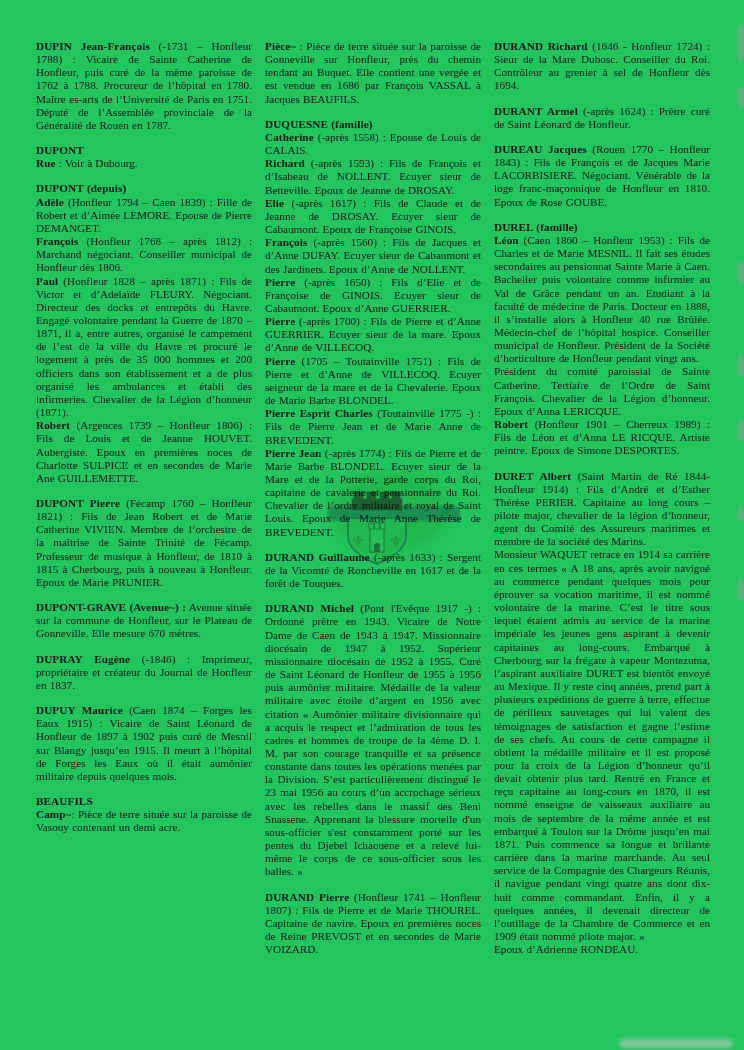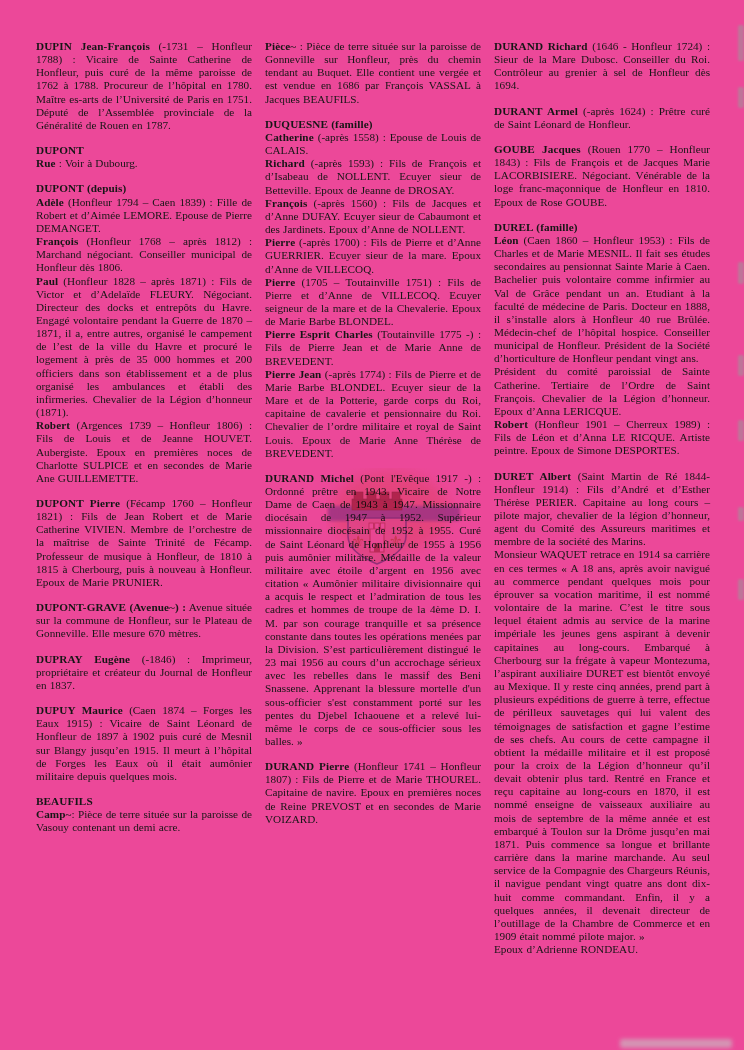--- a/index.html
+++ b/index.html
@@ -1,21 +1,21 @@
 <!DOCTYPE html>
 <html><head>
 <meta charset="utf-8">
 <style>
   html,body{margin:0;padding:0;}
   body{
     width:744px;height:1050px;position:relative;overflow:hidden;
     background:#ffffff;
     font-family:"Liberation Serif","DejaVu Serif",serif;
   }
-  .page{position:absolute;inset:0;background:#ec4899;}
+  .page{position:absolute;inset:0;background:#22c55e;}
   .columns{
     position:absolute;left:36px;top:40px;width:674px;
     display:flex;gap:13px;
   }
   .col{flex:1 1 0;min-width:0;}
   .entry{margin:0 0 12px 0;}
   .entry:last-child{margin-bottom:0;}
   .para{
     margin:0;font-size:11.2px;line-height:13.15px;color:#161616;
     text-align:justify;word-spacing:0.4px;
@@ -71,42 +71,47 @@
         </div>
       </div>
       <div class="col">
         <div class="entry">
           <p class="para"><b>Pièce~</b> : Pièce de terre située sur la paroisse de Gonneville  sur  Honfleur,  près  du  chemin tendant au Buquet. Elle contient une vergée et est  vendue  en  1686  par  François VASSAL  à Jacques BEAUFILS.</p>
         </div>
         <div class="entry">
           <p class="para"><b>DUQUESNE (famille)</b></p>
           <p class="para"><b>Catherine</b> (-après 1558) : Epouse de Louis de CALAIS.</p>
           <p class="para"><b>Richard</b> (-après 1593) :  Fils  de  François  et d’Isabeau  de  NOLLENT.  Ecuyer  sieur  de Betteville. Epoux de Jeanne de DROSAY.</p>
+          <p class="para"><b>Elie</b> (-après 1617) : Fils de Claude et de Jeanne de  DROSAY.  Ecuyer  sieur  de  Cabaumont. Epoux de Françoise GINOIS.</p>
           <p class="para"><b>François</b> (-après 1560) :  Fils  de  Jacques  et d’Anne  DUFAY.  Ecuyer  sieur  de  Cabaumont et des Jardinets. Epoux d’Anne de NOLLENT.</p>
+          <p class="para"><b>Pierre</b> (-après  1650) :  Fils  d’Elie  et  de Françoise  de  GINOIS.  Ecuyer  sieur  de Cabaumont. Epoux d’Anne GUERRIER.</p>
           <p class="para"><b>Pierre</b> (-après 1700) : Fils de Pierre et d’Anne GUERRIER.  Ecuyer  sieur  de  la  mare.  Epoux d’Anne de VILLECOQ.</p>
           <p class="para"><b>Pierre</b>  (1705  –  Toutainville  1751) :  Fils  de Pierre  et  d’Anne  de  VILLECOQ.  Ecuyer seigneur de la mare et de la Chevalerie. Epoux de Marie Barbe BLONDEL.</p>
           <p class="para"><b>Pierre Esprit Charles</b> (Toutainville 1775 -) : Fils  de  Pierre  Jean  et  de  Marie  Anne  de BREVEDENT.</p>
           <p class="para"><b>Pierre Jean</b> (-après 1774) : Fils de Pierre et de Marie  Barbe  BLONDEL.  Ecuyer  sieur  de  la Mare  et  de  la  Potterie,  garde  corps  du  Roi, capitaine de cavalerie et pensionnaire du Roi. Chevalier de l’ordre militaire et royal de Saint Louis.  Epoux  de  Marie  Anne  Thérèse  de BREVEDENT.</p>
+        </div>
+        <div class="entry">
+          <p class="para"><b>DURAND Guillaume</b> (-après 1633) : Sergent de la Vicomté de Roncheville en 1617 et de la forêt de Touques.</p>
         </div>
         <div class="entry">
           <p class="para"><b>DURAND  Michel</b> (Pont  l'Evêque  1917  -) : Ordonné  prêtre  en  1943.  Vicaire  de  Notre Dame de Caen de 1943 à 1947. Missionnaire diocésain  de  1947  à  1952.  Supérieur missionnaire diocésain de 1952 à 1955. Curé de Saint Léonard de Honfleur de 1955 à 1956 puis aumônier militaire. Médaille de la valeur militaire  avec  étoile  d’argent  en  1956  avec citation « Aumônier militaire divisionnaire qui a  acquis  le  respect  et  l’admiration  de  tous  les cadres et hommes de troupe de la 4ème D. I. M. par  son  courage  tranquille  et  sa  présence constante dans toutes les opérations menées par la Division. S’est particulièrement distingué le 23 mai 1956 au cours d’un accrochage sérieux avec  les  rebelles  dans  le  massif  des  Beni Snassene.  Apprenant  la  blessure  mortelle  d'un sous-officier  s'est  constamment  porté  sur  les pentes  du  Djebel  Ichaouene  et  a  relevé  lui-même  le  corps  de  ce  sous-officier  sous  les balles. »</p>
         </div>
         <div class="entry">
           <p class="para"><b>DURAND Pierre</b> (Honfleur  1741  –  Honfleur 1807) : Fils de Pierre et de Marie THOUREL. Capitaine de navire. Epoux en premières noces de  Reine  PREVOST  et  en  secondes  de  Marie VOIZARD.</p>
         </div>
       </div>
       <div class="col">
         <div class="entry">
           <p class="para"><b>DURAND Richard</b> (1646 - Honfleur 1724) : Sieur  de  la  Mare  Dubosc.  Conseiller  du  Roi. Contrôleur  au  grenier  à  sel  de  Honfleur  dès 1694.</p>
         </div>
         <div class="entry">
           <p class="para"><b>DURANT  Armel</b> (-après  1624)  :  Prêtre  curé de Saint Léonard de Honfleur.</p>
         </div>
         <div class="entry">
-          <p class="para"><b>GOUBE Jacques</b> (Rouen  1770  –  Honfleur 1843) :  Fils  de  François  et  de  Jacques  Marie LACORBISIERE.  Négociant.  Vénérable  de  la loge  franc-maçonnique  de  Honfleur  en  1810. Epoux de Rose GOUBE.</p>
+          <p class="para"><b>DUREAU Jacques</b> (Rouen  1770  –  Honfleur 1843) :  Fils  de  François  et  de  Jacques  Marie LACORBISIERE.  Négociant.  Vénérable  de  la loge  franc-maçonnique  de  Honfleur  en  1810. Epoux de Rose GOUBE.</p>
         </div>
         <div class="entry">
           <p class="para"><b>DUREL (famille)</b></p>
           <p class="para"><b>Léon</b> (Caen 1860 – Honfleur 1953) : Fils de Charles et de Marie MESNIL. Il fait ses études secondaires au pensionnat Sainte Marie à Caen. Bachelier  puis  volontaire  comme  infirmier  au Val  de  Grâce  pendant  un  an.  Etudiant  à  la faculté de médecine de Paris. Docteur en 1888, il  s’installe  alors  à  Honfleur  40  rue  Brûlée. Médecin-chef  de  l’hôpital  hospice.  Conseiller municipal de Honfleur. Président de la Société d’horticulture de Honfleur pendant vingt ans.</p>
           <p class="para">Président  du  comité  paroissial  de  Sainte Catherine.  Tertiaire  de  l’Ordre  de  Saint François.  Chevalier  de  la  Légion  d’honneur. Epoux d’Anna LERICQUE.</p>
           <p class="para"><b>Robert</b> (Honfleur 1901 – Cherreux 1989) : Fils de  Léon  et  d’Anna  LE  RICQUE.  Artiste peintre. Epoux de Simone DESPORTES.</p>
         </div>
         <div class="entry">
           <p class="para"><b>DURET  Albert</b>  (Saint  Martin  de  Ré  1844- Honfleur  1914) :  Fils  d’André  et  d’Esther Thérèse PERIER. Capitaine au long cours – pilote major, chevalier de la légion d’honneur, agent  du  Comité  des  Assureurs  maritimes  et membre de la société des Marins.</p>
           <p class="para">Monsieur  WAQUET  retrace  en  1914  sa carrière en ces termes « A 18 ans, après avoir navigué  au  commerce  pendant  quelques  mois pour  éprouver  sa  vocation  maritime,  il  est nommé  volontaire  de  la  marine.  C’est  le  titre sous  lequel  étaient  admis  au  service  de  la marine  impériale  les  jeunes  gens  aspirant  à devenir  capitaines  au  long-cours.  Embarqué  à Cherbourg sur la frégate à vapeur Montezuma, l’aspirant  auxiliaire  DURET  est  bientôt  envoyé au  Mexique.  Il  y  reste  cinq  années,  prend  part  à plusieurs  expéditions  de  guerre  à  terre,  effectue de  périlleux  sauvetages  qui  lui  valent  des témoignages  de  satisfaction  et  gagne  l’estime de  ses  chefs.  Au  cours  de  cette  campagne  il obtient  la  médaille  militaire  et  il  est  proposé pour  la  croix  de  la  Légion  d’honneur  qu’il devait  obtenir  plus  tard.  Rentré  en  France  et reçu  capitaine  au  long-cours  en  1870,  il  est nommé  enseigne  de  vaisseaux  auxiliaire  au mois  de  septembre  de  la  même  année  et  est embarqué  à  Toulon  sur  la  Drôme  jusqu’en  mai 1871.  Puis  commence  sa  longue  et  brillante carrière  dans  la  marine  marchande.  Au  seul service  de  la  Compagnie  des  Chargeurs  Réunis, il  navigue  pendant  vingt  quatre  ans  dont  dix-huit  comme  commandant.  Enfin,  il  y  a quelques  années,  il  devenait  directeur  de l’outillage  de  la  Chambre  de  Commerce  et  en 1909 était nommé pilote major. »</p>

